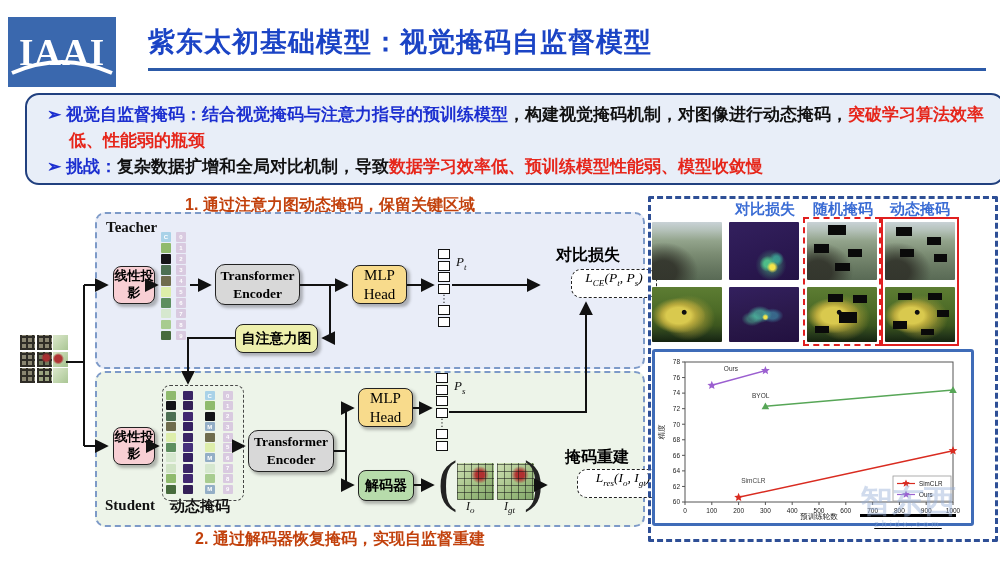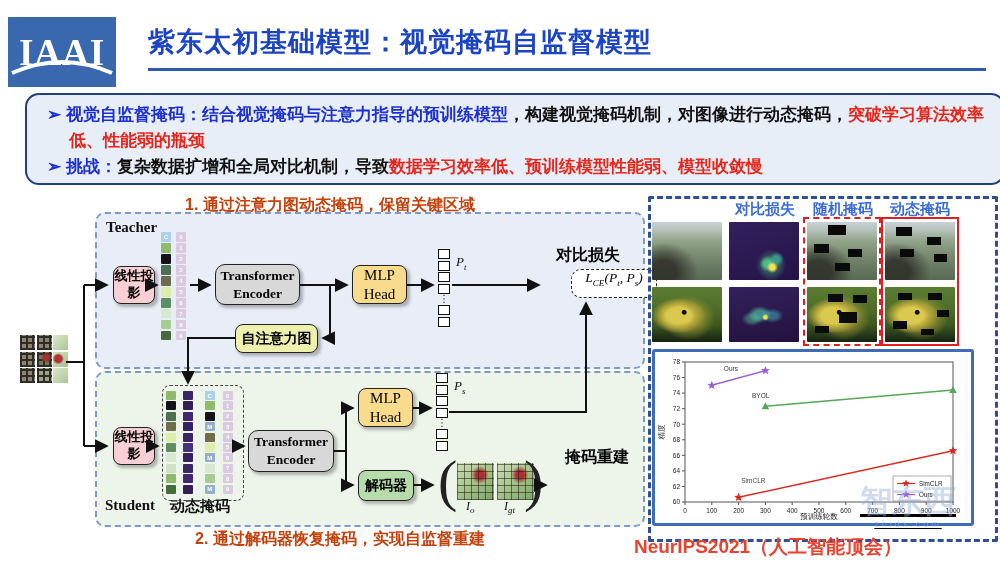--- a/index.html
+++ b/index.html
@@ -213,20 +213,23 @@
     </div>
   <div class="mathlab" style="left:454px;top:378px;text-align:center;"><span>P</span><sub>s</sub></div>
   <div class="box green" style="left:358px;top:470px;width:56px;height:31px;">解码器</div>
   <div class="paren" style="left:438px;top:452px;">(</div>
   <div class="recon" style="left:457px;top:463px;width:37px;height:37px;"></div>
   <div class="recon" style="left:497px;top:463px;width:37px;height:37px;"></div>
   <div class="paren" style="left:524px;top:452px;">)</div>
   <div class="mathlab" style="left:466px;top:499px;font-size:12px;"><span>I</span><sub>o</sub></div>
   <div class="mathlab" style="left:504px;top:499px;font-size:12px;"><span>I</span><sub>gt</sub></div>
   <div class="boldlab" style="left:552px;top:447px;width:90px;">掩码重建</div>
+  <div class="dashbox" style="left:550px;top:469px;width:92px;height:29px;">
+    <span><span>L</span><sub>res</sub><span>(</span><span>I</span><sub>o</sub><span>, </span><span>I</span><sub>gt</sub><span>)</span></span>
+  </div>
 
   <svg class="flow">
     <defs>
       <marker id="ah" viewBox="0 0 8 8" refX="7" refY="4" markerWidth="7" markerHeight="7" orient="auto-start-reverse">
         <path d="M0,0 L8,4 L0,8 Z" fill="#111"></path>
       </marker>
     </defs>
     <g stroke="#111" stroke-width="2" fill="none">
       <path d="M66,362 H84 M84,446 V285"></path>
       <path d="M84,285 H107" marker-end="url(#ah)"></path>
@@ -350,20 +353,19 @@
         <line x1="242" y1="131.5" x2="260" y2="131.5" stroke="#d92b20" stroke-width="1.2"></line>
         <path d="M251.0,127.5L252.1,130.0L254.8,130.3L252.7,132.1L253.4,134.7L251.0,133.3L248.6,134.7L249.3,132.1L247.2,130.3L249.9,130.0Z" fill="#d92b20"></path>
         <text x="264" y="133.8" font-size="6.3" fill="#222">SimCLR</text>
         <line x1="242" y1="142.5" x2="260" y2="142.5" stroke="#9b5fd0" stroke-width="1.2"></line>
         <path d="M251.0,138.5L252.1,141.0L254.8,141.3L252.7,143.1L253.4,145.7L251.0,144.3L248.6,145.7L249.3,143.1L247.2,141.3L249.9,141.0Z" fill="#9b5fd0"></path>
         <text x="264" y="144.8" font-size="6.3" fill="#222">Ours</text>
       </svg>
   </div>
 
 
-  <div class="venue">NeurIPS2021（人工智能顶会）</div>
 
   <div class="watermark">
     <div class="wm1">智东西</div>
     <div class="wm2">zhidx.com</div>
   </div>
 
 </div>
 
 </body></html>

